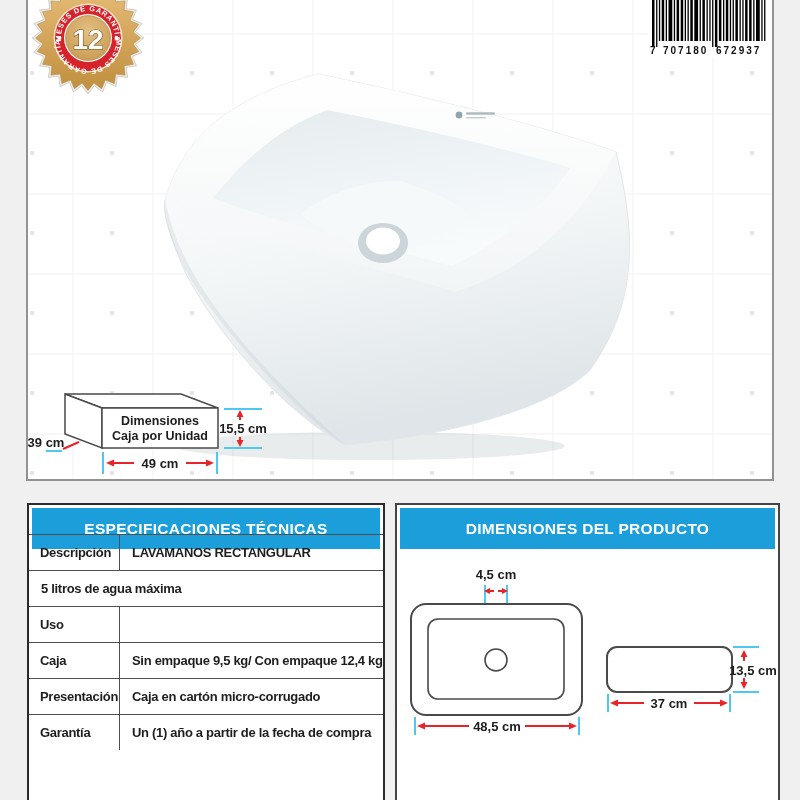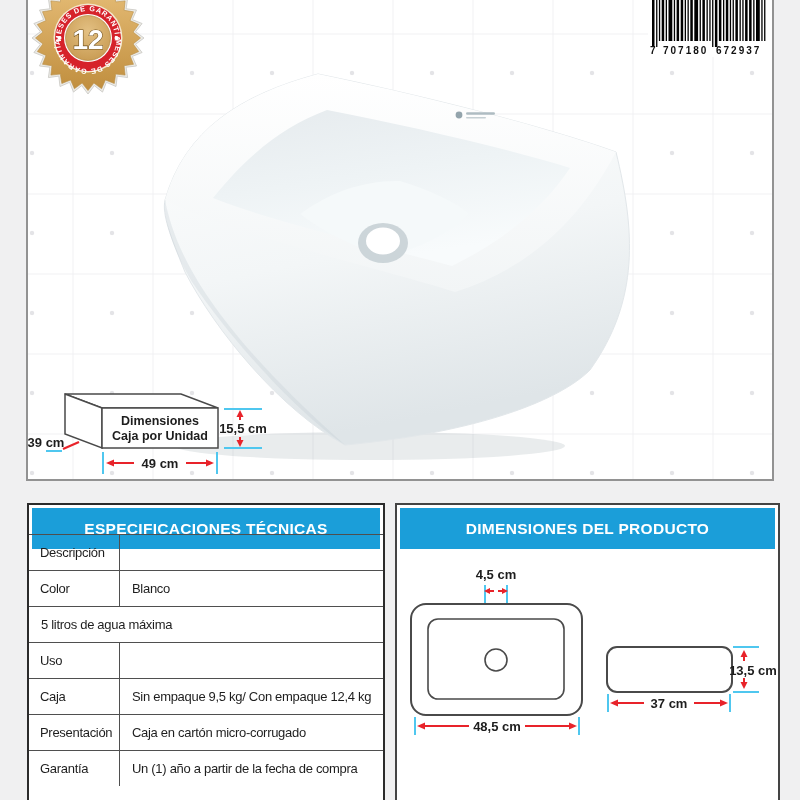--- a/index.html
+++ b/index.html
@@ -26,21 +26,21 @@
   .panel{position:absolute;box-sizing:border-box;background:#fff;}
   .specs-panel{left:27px;top:503px;width:358px;height:320px;border:2px solid #2b2b2b;}
   .dims-panel{left:395px;top:503px;width:385px;height:330px;border:2px solid #444444;}
   .panel-header{
     margin:3px 3px 3px 3px;height:41px;background:#1b9ed9;color:#fff;
     display:flex;align-items:center;justify-content:center;
     font-weight:bold;font-size:15.5px;letter-spacing:.3px;white-space:nowrap;
   }
   .spec-table{position:absolute;left:0;right:0;top:29px;bottom:0;}
   .spec-row{display:flex;height:36px;border-top:1px solid #4f4f4f;box-sizing:border-box;
-    font-size:13px;font-weight:normal;color:#1e1e1e;letter-spacing:-0.3px;}
+    font-size:13px;font-weight:bold;color:#1e1e1e;letter-spacing:-0.3px;}
   .spec-label{width:91px;box-sizing:border-box;padding-left:11px;border-right:1px solid #4f4f4f;
     display:flex;align-items:center;flex:none;}
   .spec-value{flex:1;display:flex;align-items:center;padding-left:12px;white-space:nowrap;}
   .dims-art{position:absolute;left:0;top:0;width:381px;height:326px;}
   svg text{font-family:"Liberation Sans",sans-serif;}
   .dim-label{font-size:13px;font-weight:bold;fill:#1d1d1d;}
   .box-title{font-size:12.5px;font-weight:bold;fill:#1d1d1d;}
   .bc-digit{font-size:10px;font-weight:bold;fill:#111;letter-spacing:2px;}
 </style>
 </head>
@@ -198,24 +198,21 @@
     <text class="bc-digit" x="15" y="54">707180</text>
     <text class="bc-digit" x="68" y="54">672937</text>
   </svg>
 </div>
 
 <div class="panel specs-panel">
   <div class="panel-header">ESPECIFICACIONES TÉCNICAS</div>
   <div class="spec-table">
     <div class="spec-row">
       <div class="spec-label">Descripción</div>
-    </div>
-    <div class="spec-row">
-      <div class="spec-label">Color</div>
-      <div class="spec-value">Blanco</div>
+      <div class="spec-value">LAVAMANOS RECTANGULAR</div>
     </div>
     <div class="spec-row">
       <div class="spec-value">5 litros de agua máxima</div>
     </div>
     <div class="spec-row">
       <div class="spec-label">Uso</div>
     </div>
     <div class="spec-row">
       <div class="spec-label">Caja</div>
       <div class="spec-value">Sin empaque 9,5 kg/ Con empaque 12,4 kg</div>

